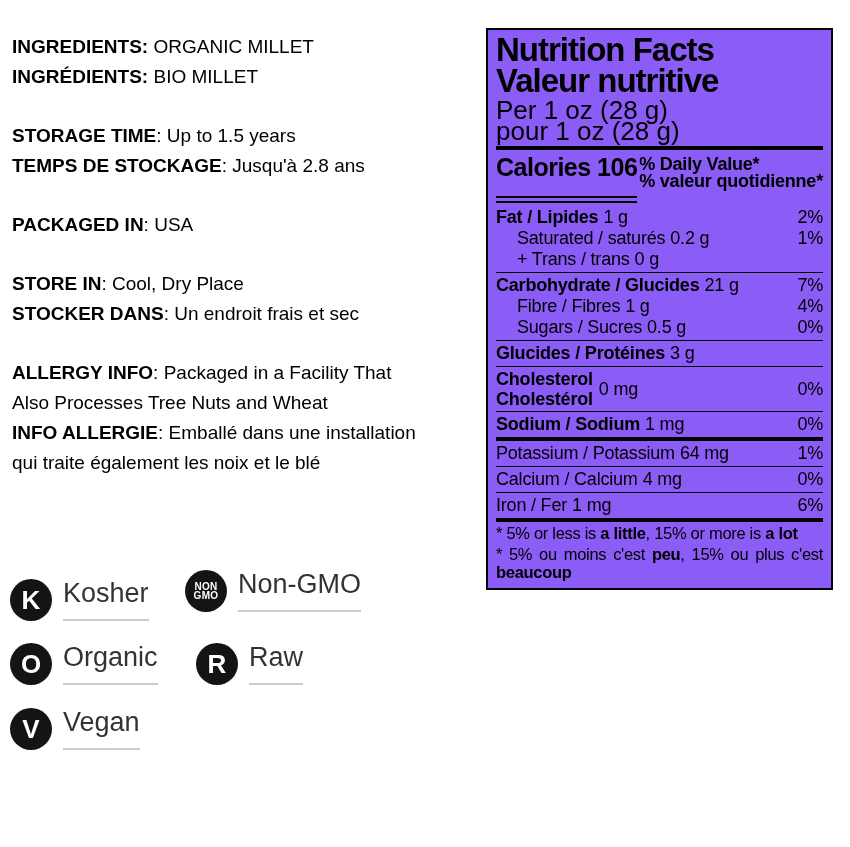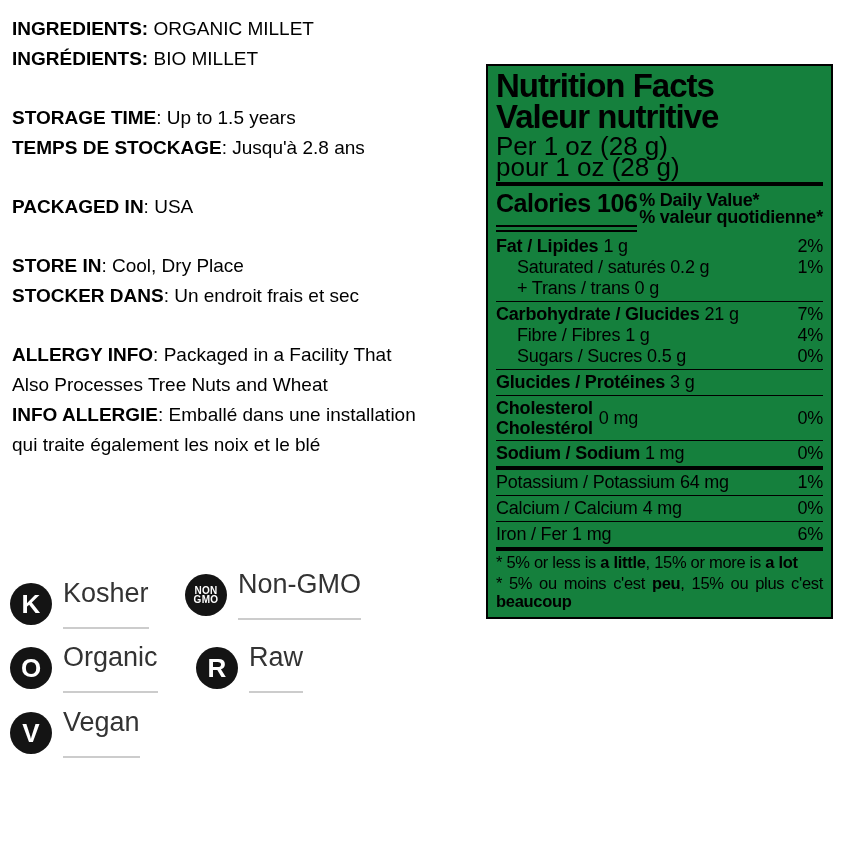--- a/index.html
+++ b/index.html
@@ -3,34 +3,34 @@
 <meta charset="utf-8">
 <style>
   html,body{margin:0;padding:0;}
   body{
     width:850px;height:847px;position:relative;background:#ffffff;
     font-family:"Liberation Sans", sans-serif;color:#000;overflow:hidden;
   }
   .b{font-weight:bold;}
 
   
-  .left-block{position:absolute;left:12px;top:14px;width:470px;font-size:19px;line-height:30px;}
+  .left-block{position:absolute;left:12px;top:32px;width:470px;font-size:19px;line-height:30px;}
   .group{margin-bottom:29px;}
   .line{white-space:nowrap;}
 
   
   .nf{position:absolute;left:486px;top:28px;width:347px;box-sizing:border-box;
-      border:2px solid #000;background:#15803d;padding:4px 8px 6px 8px;margin-top:36px;}
+      border:2px solid #000;background:#8b5cf6;padding:4px 8px 6px 8px;}
   .nf-title{font-size:33px;font-weight:bold;line-height:31px;letter-spacing:-1px;}
   .nf-serving{font-size:26px;line-height:21px;}
   .nf-serving.first{margin-top:4px;}
   .nf-bar{height:4px;background:#000;margin:4px 0 0 0;}
   .cal{display:flex;justify-content:space-between;margin:3px 0 4px 0;}
   .cal-l{font-size:25px;font-weight:bold;letter-spacing:-0.5px;align-self:flex-start;
-         border-bottom:7px double #000;padding-bottom:7px;}
+         border-bottom:7px double #000;padding-bottom:14px;}
   .cal-r{font-size:18px;font-weight:bold;line-height:17px;padding-top:3px;letter-spacing:-0.2px;}
   .row{display:flex;font-size:18px;line-height:21px;letter-spacing:-0.2px;}
   .amt{margin-left:5px;white-space:nowrap;}
   .dv{margin-left:auto;padding-left:6px;}
   .sub{padding-left:21px;}
   .rule{height:1px;background:#000;margin:2px 0;}
   .thick{height:4px;background:#000;margin:2px 0;}
   .chol{display:flex;align-items:center;font-size:18px;line-height:20px;letter-spacing:-0.2px;text-align:right;}
   .chol-n{font-weight:bold;}
   .chol-a{margin-left:6px;}
@@ -38,21 +38,21 @@
   .fn-fr{text-align:justify;}
 
   
   .badge{position:absolute;display:flex;align-items:center;}
   .bcircle{width:42px;height:42px;border-radius:50%;background:#141414;color:#fff;
            display:flex;flex-direction:column;align-items:center;justify-content:center;
            font-weight:bold;flex:0 0 auto;}
   .bletter{font-size:26px;line-height:1;}
   .bsmall{font-size:10px;line-height:9.5px;letter-spacing:0.3px;}
   .blabel{margin-left:11px;font-size:27px;color:#333;line-height:1.05;
-          border-bottom:2px solid #cccccc;padding-bottom:20px;}
+          border-bottom:2px solid #cccccc;padding-bottom:12px;}
 </style>
 </head>
 <body>
 
 <div class="left-block">
   <div class="group">
     <div class="line"><span class="b">INGREDIENTS:</span><span> ORGANIC MILLET</span></div>
     <div class="line"><span class="b">INGRÉDIENTS:</span><span> BIO MILLET</span></div>
   </div>
   <div class="group">

